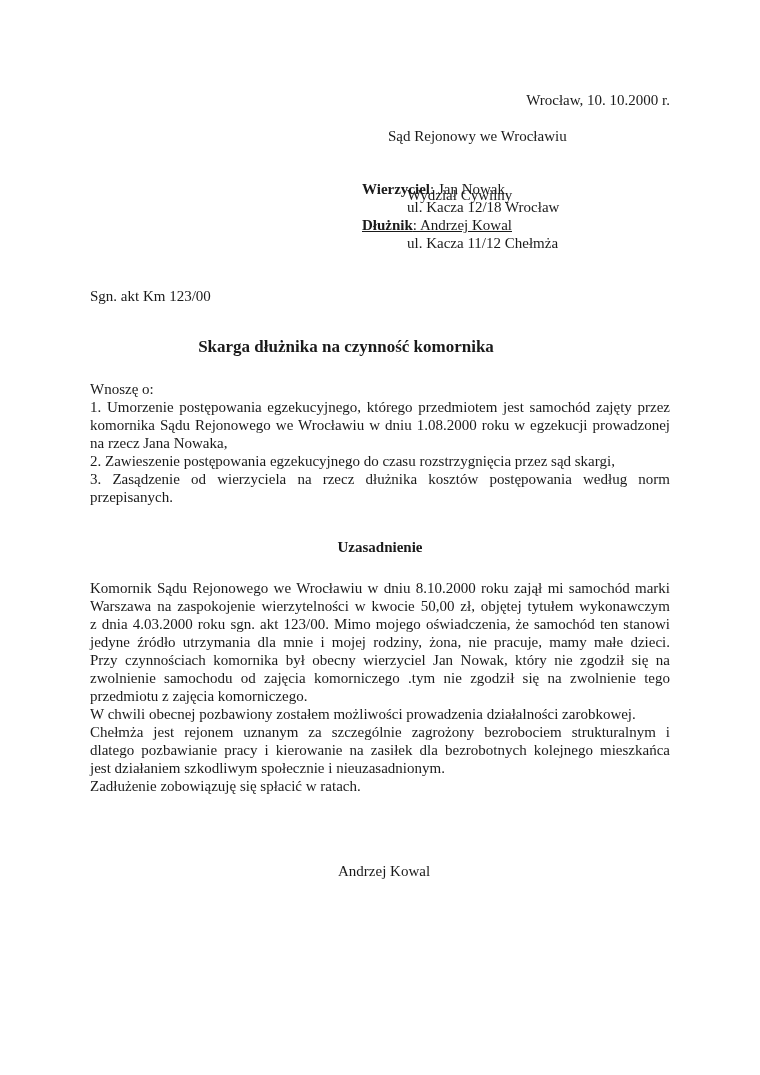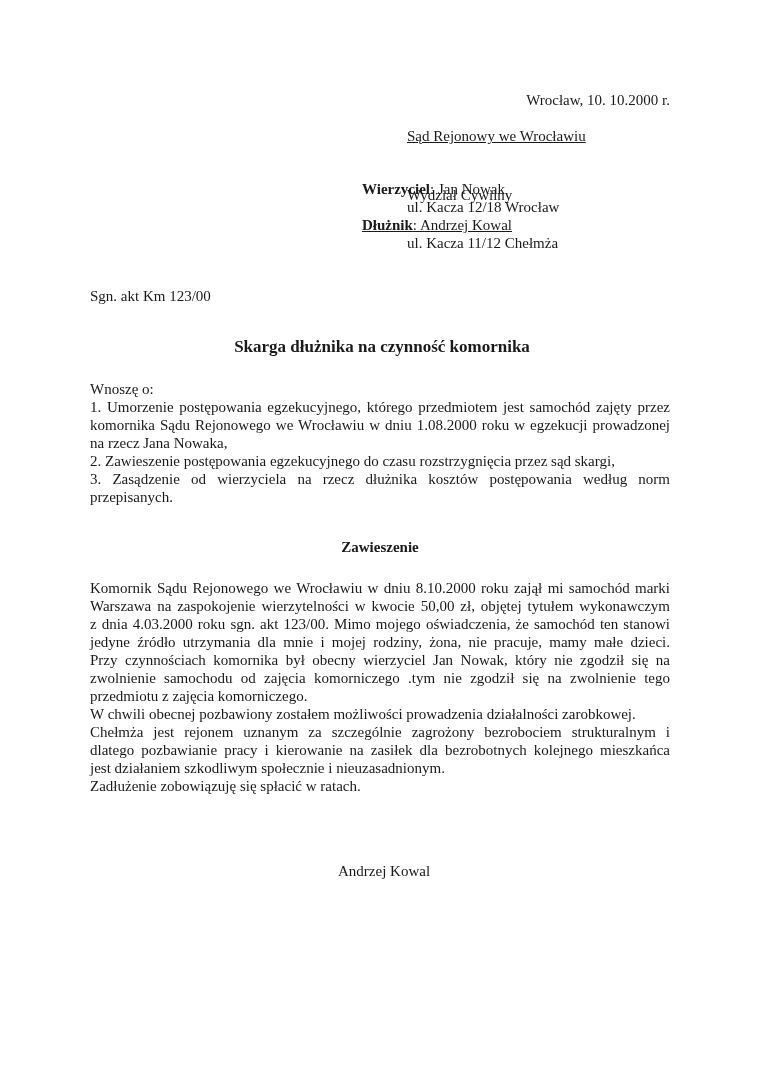--- a/index.html
+++ b/index.html
@@ -12,47 +12,47 @@
   .just { text-align: justify; text-align-last: justify; }
   .line { display: block; }
 </style>
 </head>
 <body>
 
 <div>
 
   <div class="abs" style="right:90px; top:91px;">Wrocław, 10. 10.2000 r.</div>
 
-  <div class="abs" style="left:407px; top:127px;text-decoration:underline;">Sąd Rejonowy we Wrocławiu</div>
+  <div class="abs" style="left:388px; top:127px;">Sąd Rejonowy we Wrocławiu</div>
   <div class="abs" style="left:407px; top:145px;margin-top:41px;">Wydział Cywilny</div>
 
   <div class="abs" style="left:362px; top:180px;">
     <span class="bold">Wierzyciel</span><span>: Jan Nowak</span>
   </div>
   <div class="abs" style="left:407px; top:198px;">ul. Kacza 12/18 Wrocław</div>
   <div class="abs" style="left:362px; top:216px;text-decoration:underline;">
     <span class="bold">Dłużnik</span><span>: Andrzej Kowal</span>
   </div>
   <div class="abs" style="left:407px; top:234px;">ul. Kacza 11/12 Chełmża</div>
 
   <div class="abs" style="left:90px; top:287px;">Sgn. akt Km 123/00</div>
 
-  <div class="abs title" style="left:0; width:692px; text-align:center; top:338px;padding-left:36px;">Skarga dłużnika na czynność komornika</div>
+  <div class="abs title" style="left:0; width:692px; text-align:center; top:338px;">Skarga dłużnika na czynność komornika</div>
 
   <div class="para" style="top:380px;">
     <span class="line">Wnoszę o:</span>
     <span class="line just">1. Umorzenie postępowania egzekucyjnego, którego przedmiotem jest samochód zajęty przez</span>
     <span class="line just">komornika Sądu Rejonowego we Wrocławiu w dniu 1.08.2000 roku w egzekucji prowadzonej</span>
     <span class="line">na rzecz Jana Nowaka,</span>
     <span class="line">2. Zawieszenie postępowania egzekucyjnego do czasu rozstrzygnięcia przez sąd skargi,</span>
     <span class="line just">3. Zasądzenie od wierzyciela na rzecz dłużnika kosztów postępowania według norm</span>
     <span class="line">przepisanych.</span>
   </div>
 
-  <div class="abs bold" style="left:0; width:760px; text-align:center; top:538px;">Zawieszenie</div>
+  <div class="abs bold" style="left:0; width:760px; text-align:center; top:538px;">Uzasadnienie</div>
 
   <div class="para" style="top:579px;">
     <span class="line just">Komornik Sądu Rejonowego we Wrocławiu w dniu 8.10.2000 roku zajął mi samochód marki</span>
     <span class="line just">Warszawa  na zaspokojenie wierzytelności w kwocie 50,00 zł, objętej tytułem wykonawczym</span>
     <span class="line just">z dnia 4.03.2000 roku sgn. akt 123/00. Mimo mojego oświadczenia, że samochód ten stanowi</span>
     <span class="line just">jedyne źródło utrzymania dla mnie i mojej rodziny, żona, nie pracuje, mamy małe dzieci.</span>
     <span class="line just">Przy czynnościach komornika był obecny wierzyciel Jan Nowak, który nie zgodził się na</span>
     <span class="line just">zwolnienie samochodu od zajęcia komorniczego .tym nie zgodził się na zwolnienie tego</span>
     <span class="line">przedmiotu z zajęcia komorniczego.</span>
     <span class="line">W chwili obecnej pozbawiony zostałem możliwości prowadzenia działalności zarobkowej.</span>

